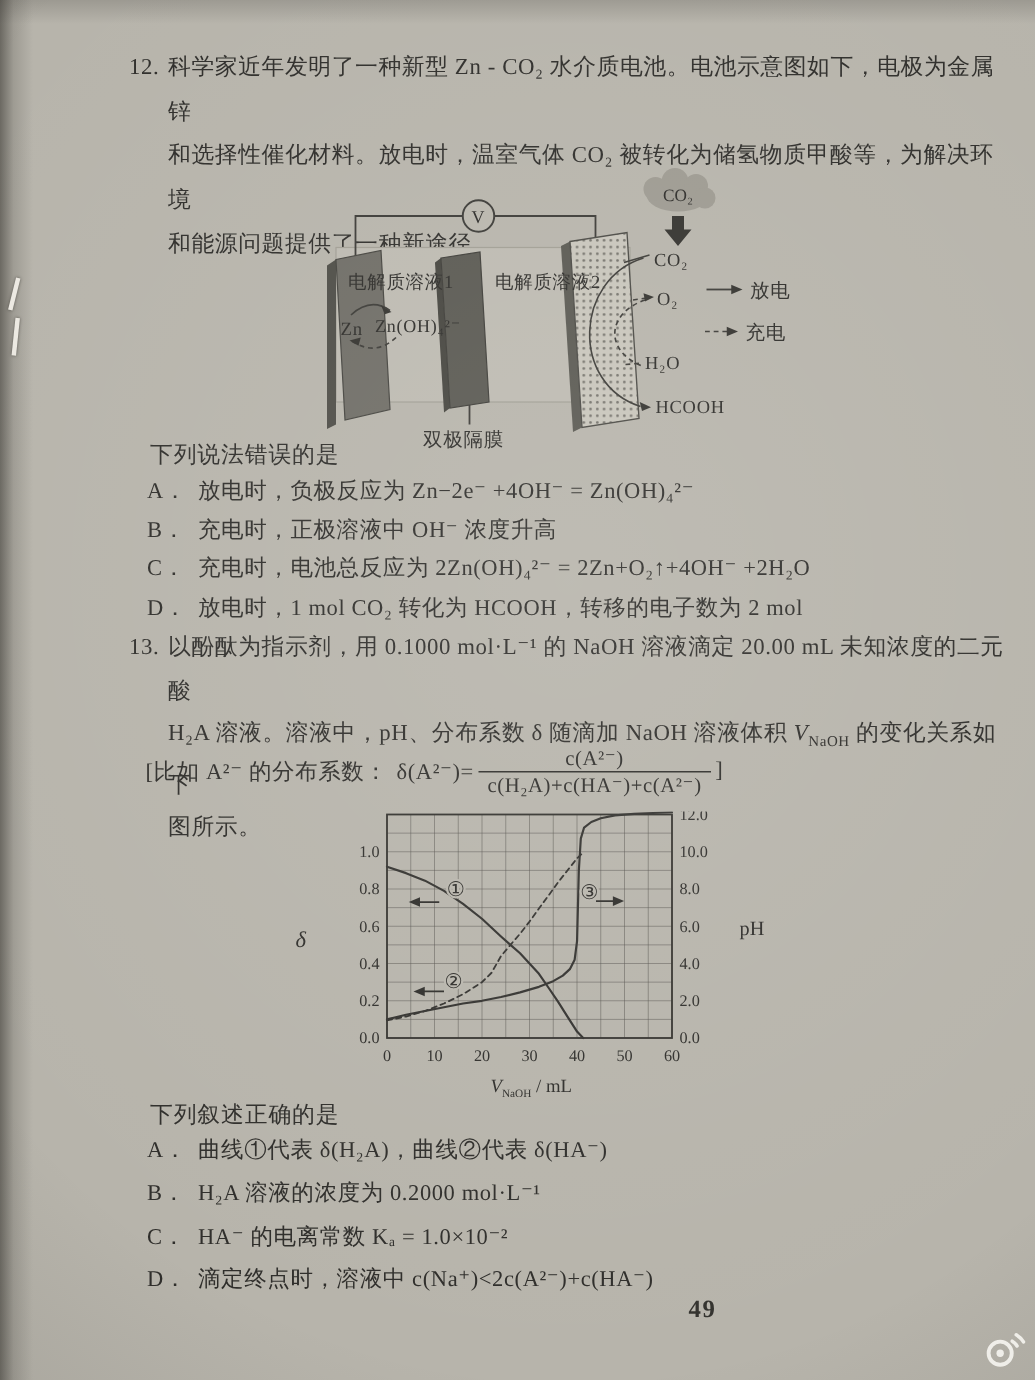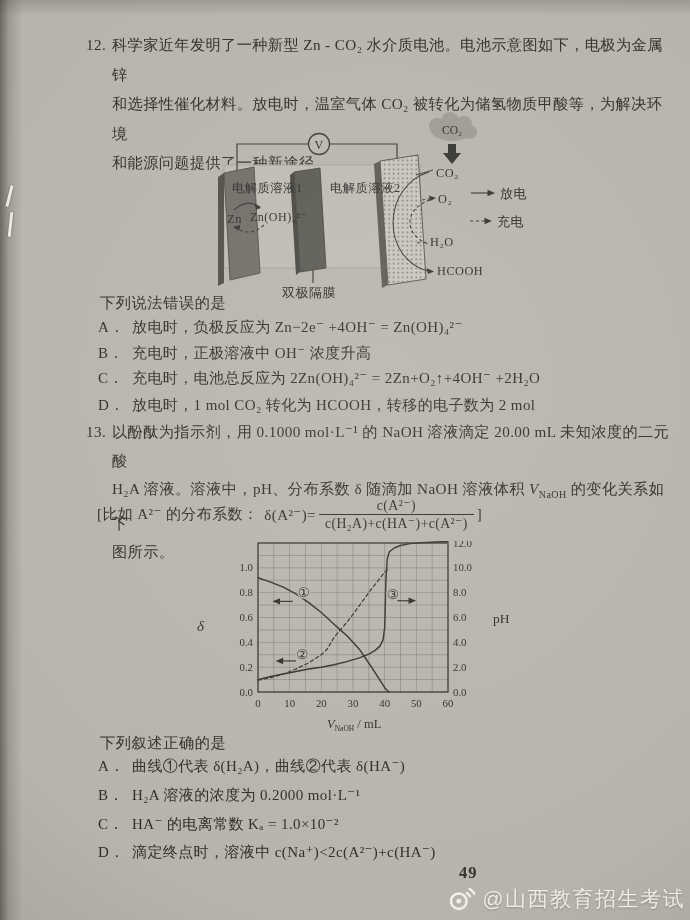--- a/index.html
+++ b/index.html
@@ -281,15 +281,14 @@
   </div>
 
   <div class="pagenum">49</div>
   <div class="watermark">
     <svg width="30" height="26" viewBox="0 0 28 24" style="color:rgba(250,249,245,.85)">
       <circle cx="11" cy="14" r="7.2" fill="none" stroke="currentColor" stroke-width="2.4"></circle>
       <circle cx="11" cy="14" r="2.3" fill="currentColor"></circle>
       <path d="M18.5,6.5 A9,9 0 0 1 21.5,9.5" fill="none" stroke="currentColor" stroke-width="2.2" stroke-linecap="round"></path>
       <path d="M21,2.5 A13,13 0 0 1 25.5,7" fill="none" stroke="currentColor" stroke-width="2.2" stroke-linecap="round"></path>
     </svg>
-    <span>@山西教育招生考试</span>
   </div>
 </div>
 
 </body></html>

